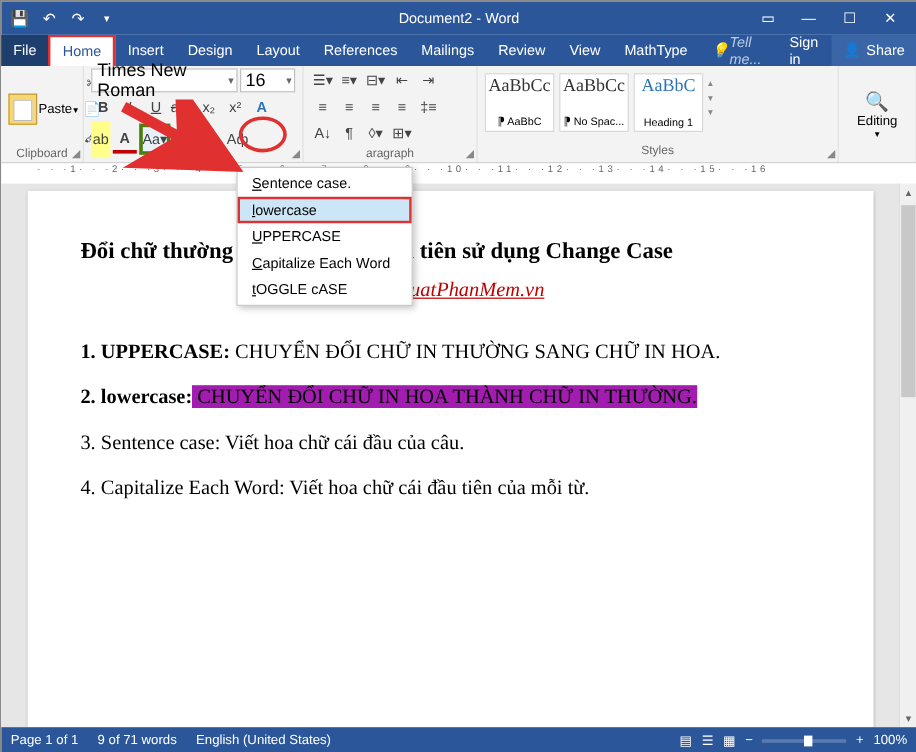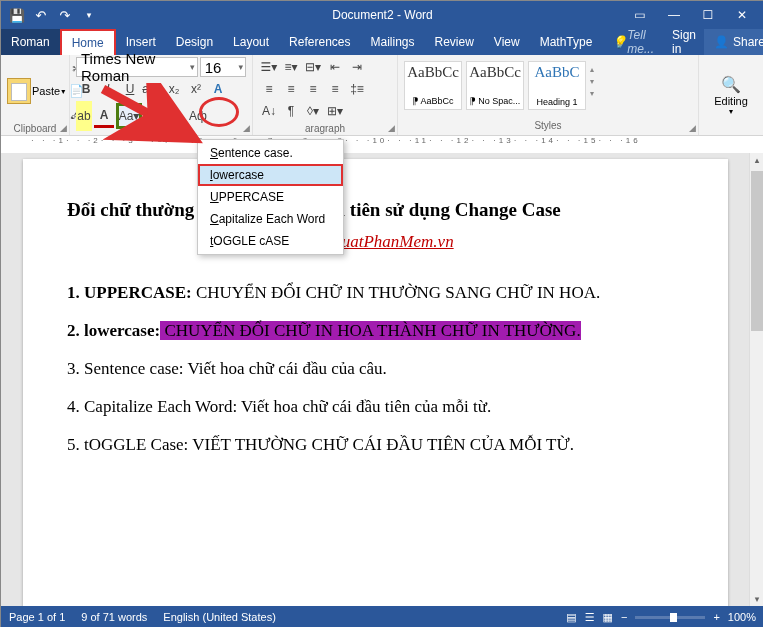--- a/index.html
+++ b/index.html
@@ -69,21 +69,21 @@
   <div class="title">Document2 - Word</div>
   <div class="winctl">
     <span>▭</span>
     <span>—</span>
     <span>☐</span>
     <span>✕</span>
   </div>
 </div>
 
 <div class="menubar">
-  <div class="tab file">Roman</div>
+  <div class="tab file">File</div>
   <div class="tab active">Home</div>
   <div class="tab">Insert</div>
   <div class="tab">Design</div>
   <div class="tab">Layout</div>
   <div class="tab">References</div>
   <div class="tab">Mailings</div>
   <div class="tab">Review</div>
   <div class="tab">View</div>
   <div class="tab">MathType</div>
   <div class="tab tell">💡 <span>Tell me...</span></div>
@@ -173,21 +173,21 @@
       <span class="btn">⊞▾</span>
     </div>
     <div class="glabel">aragraph</div>
     <span class="launcher">◢</span>
   </div>
 
   <div class="group" style="flex:1">
     <div class="styles">
       <div class="style-item">
           <div class="style-prev">AaBbCc</div>
-          <div>⁋ AaBbCc</div>
+          <div>⁋ AaBbC</div>
         </div>
       <div class="style-item">
           <div class="style-prev">AaBbCc</div>
           <div>⁋ No Spac...</div>
         </div>
       <div class="style-item">
           <div class="style-prev blue">AaBbC</div>
           <div>Heading 1</div>
         </div>
       <div style="display:flex;flex-direction:column;font-size:8px;color:#888;gap:3px;padding-top:4px">
@@ -227,21 +227,20 @@
 </div>
 
 <div class="doc-area">
   <div class="page">
     <h2>Đổi chữ thường thành chữ cái đầu tiên sử dụng Change Case</h2>
     <div class="link">ThuThuatPhanMem.vn</div>
     <p class="para-t"><b>1. UPPERCASE:</b><span> CHUYỂN ĐỔI CHỮ IN THƯỜNG SANG CHỮ IN HOA.</span></p>
     <p class="para-t"><b>2. lowercase:</b><span class="sel"> CHUYỂN ĐỔI CHỮ IN HOA THÀNH CHỮ IN THƯỜNG.</span></p>
     <p class="para-t">3. Sentence case: Viết hoa chữ cái đầu của câu.</p>
     <p class="para-t">4. Capitalize Each Word: Viết hoa chữ cái đầu tiên của mỗi từ.</p>
-    <p class="para-t">5. tOGGLE Case: VIẾT THƯỜNG CHỮ CÁI ĐẦU TIÊN CỦA MỖI TỪ.</p>
   </div>
 </div>
 
 <div class="scrollbar">
   <div class="sb-arr" style="top:0">▴</div>
   <div class="sb-thumb"></div>
   <div class="sb-arr" style="bottom:0">▾</div>
 </div>
 
 <div class="statusbar">

